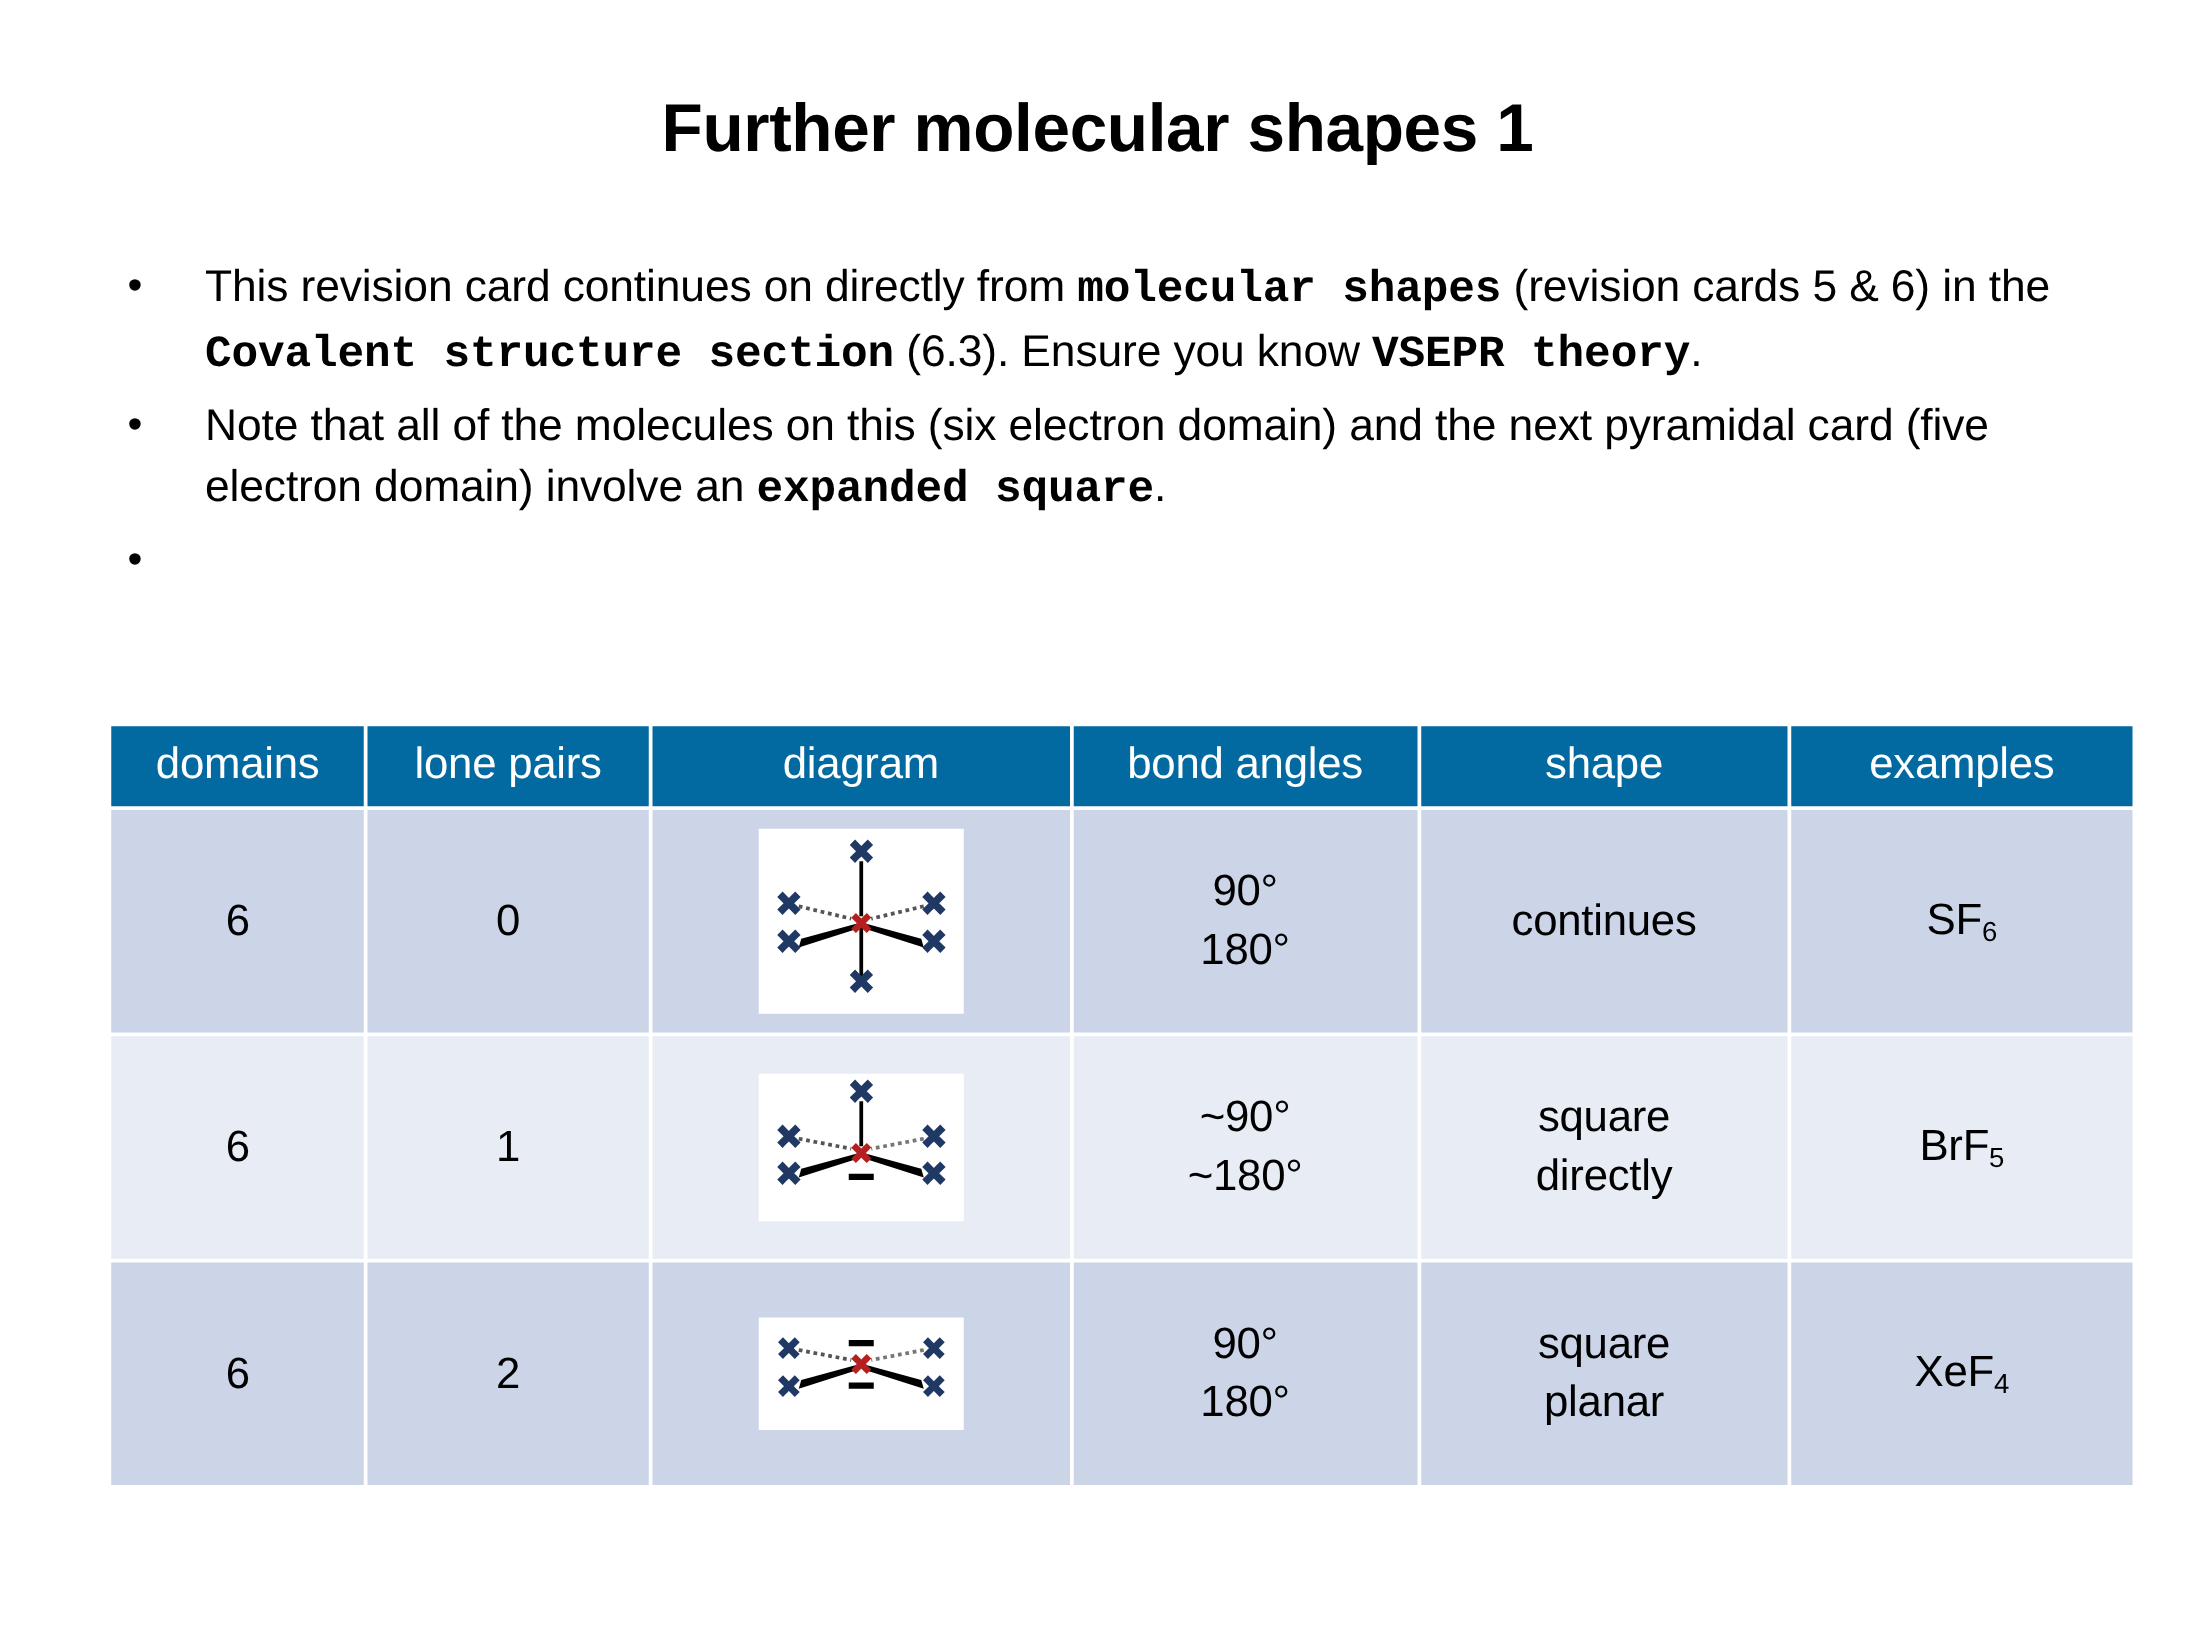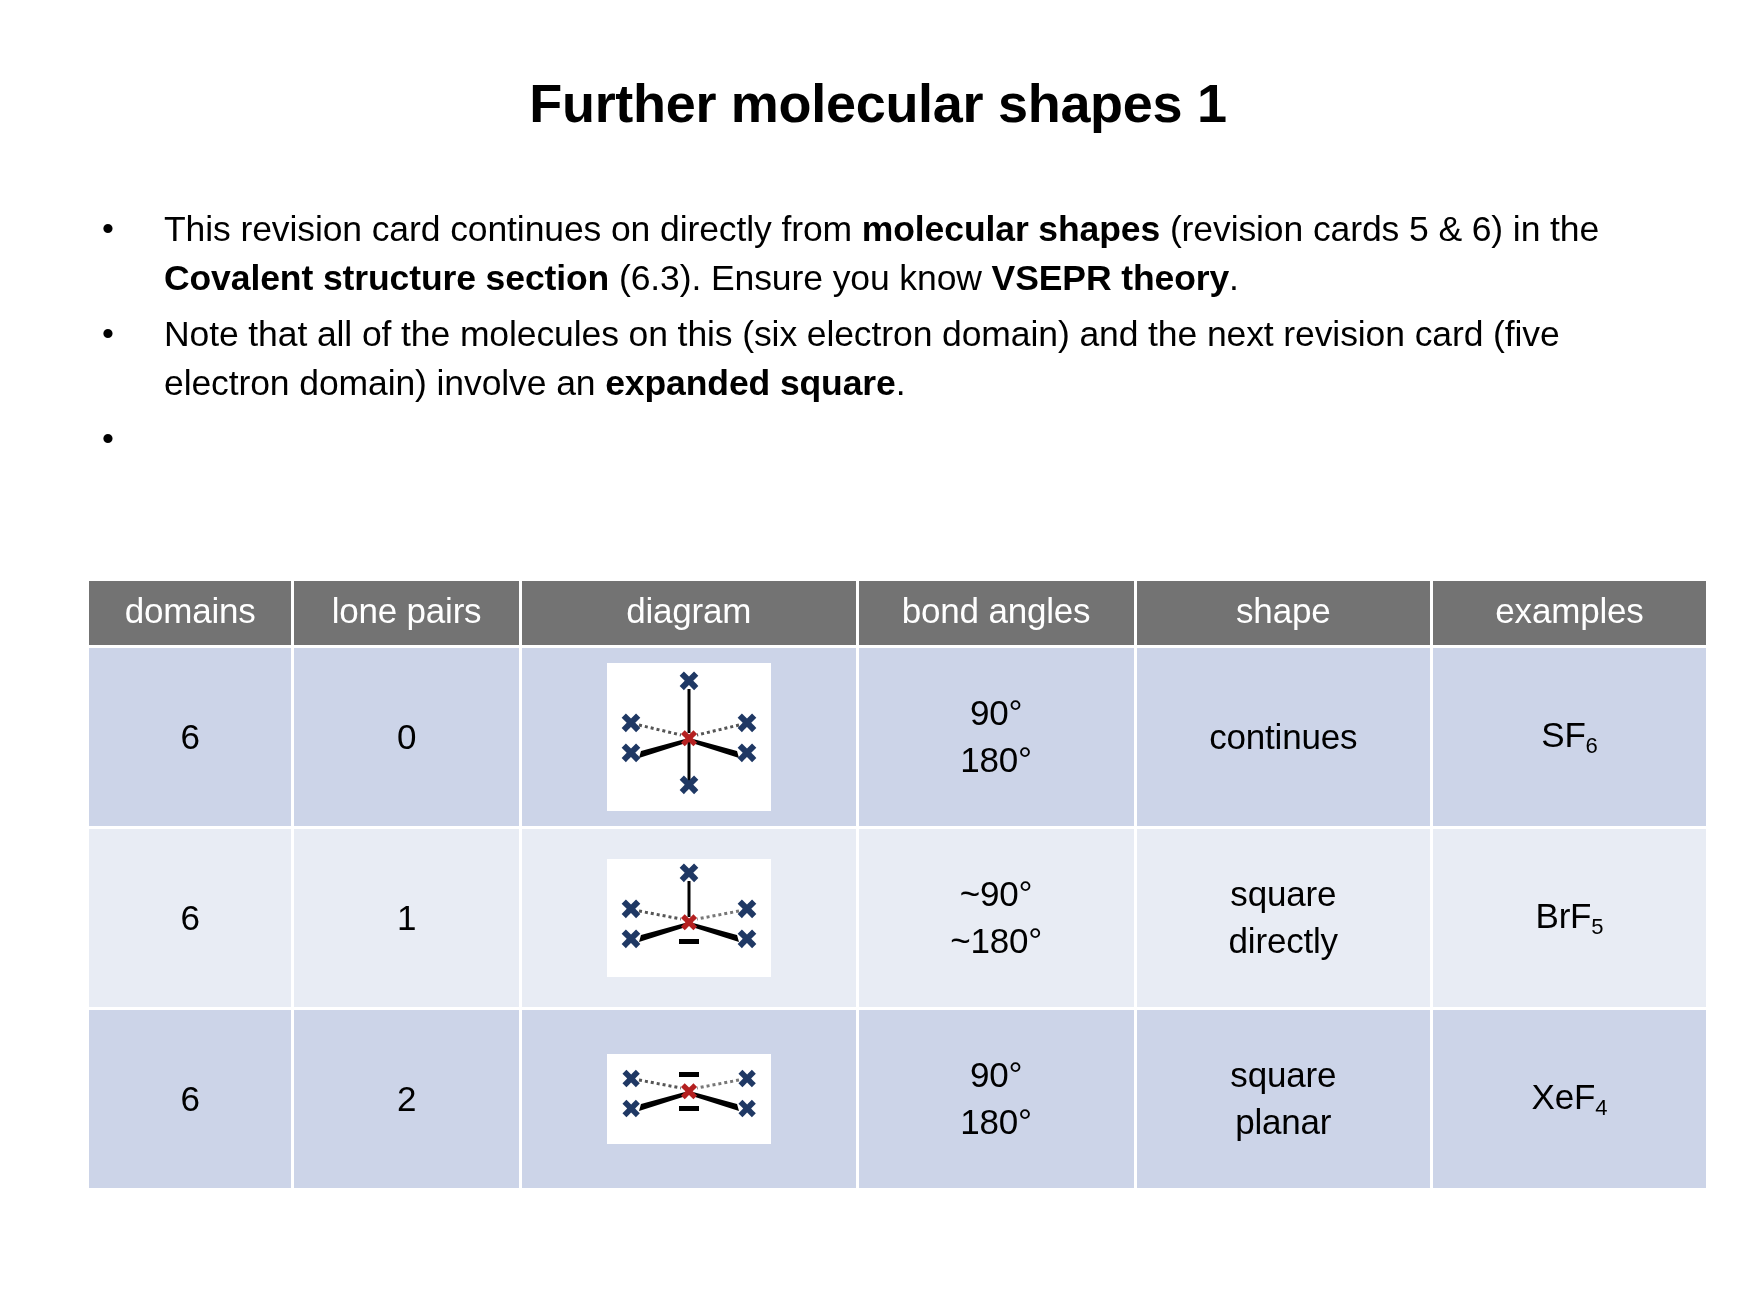--- a/index.html
+++ b/index.html
@@ -50,37 +50,37 @@
     margin-bottom: 7px;
     letter-spacing: -0.1px;
   }
   .bullet .dot {
     position: absolute;
     left: 16px;
     top: 0px;
     font-size: 34px;
     line-height: 1.38;
   }
-  .bullet b { font-weight: bold; }
+  .bullet b { font-weight: bold; font-family: Liberation Mono, monospace; }
 
   
   .tbl-wrap {
     position: absolute;
     left: 86px;
     top: 578px;
     width: 1623px;
   }
   table.shapes {
     border-collapse: separate;
     border-spacing: 3px;
     width: 100%;
     table-layout: fixed;
   }
   table.shapes th {
-    background: #737373;
+    background: #0369a1;
     color: #ffffff;
     font-weight: normal;
     font-size: 35px;
     padding: 10px 4px 14px 4px;
     text-align: center;
     letter-spacing: -0.2px;
   }
   table.shapes td {
     text-align: center;
     vertical-align: middle;
@@ -126,21 +126,21 @@
 
   <h1 class="title">Further molecular shapes 1</h1>
 
   <ul class="bullets">
     <li class="bullet">
       <span class="dot">•</span>
       <span class="rich"><span>This revision card continues on directly from </span><b>molecular shapes</b><span> (revision cards 5 &amp; 6) in the </span><b>Covalent structure section</b><span> (6.3). Ensure you know </span><b>VSEPR theory</b><span>.</span></span>
     </li>
     <li class="bullet">
       <span class="dot">•</span>
-      <span class="rich"><span>Note that all of the molecules on this (six electron domain) and the next revision card (five electron domain) involve an </span><b>expanded square</b><span>.</span></span>
+      <span class="rich"><span>Note that all of the molecules on this (six electron domain) and the next pyramidal card (five electron domain) involve an </span><b>expanded square</b><span>.</span></span>
     </li>
     <li class="bullet">
       <span class="dot">•</span>
     </li>
   </ul>
 
   <div class="tbl-wrap">
     <table class="shapes">
       <colgroup>
         <col class="col-domains">

